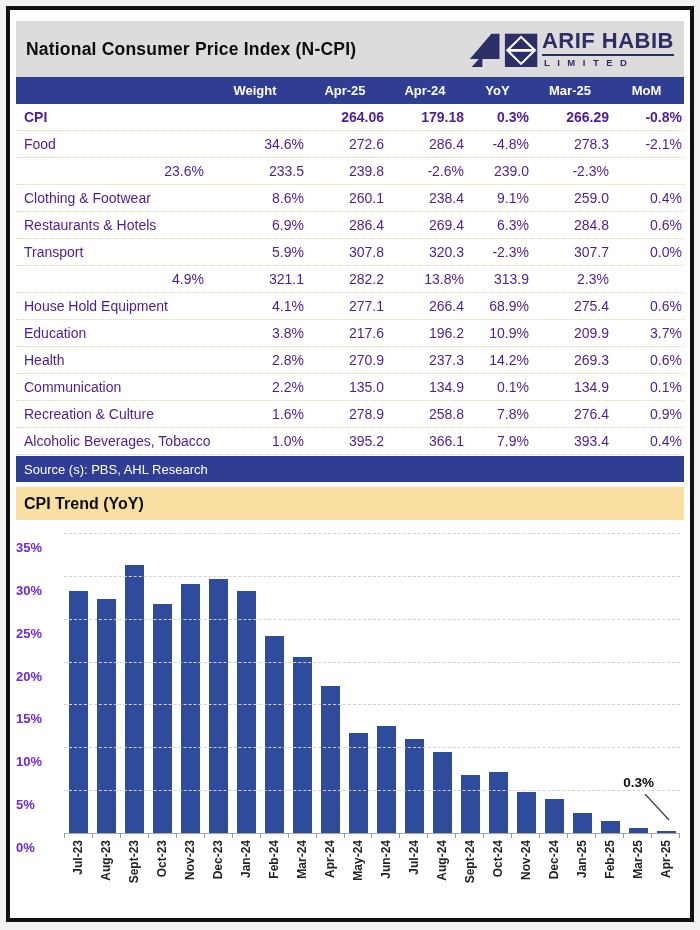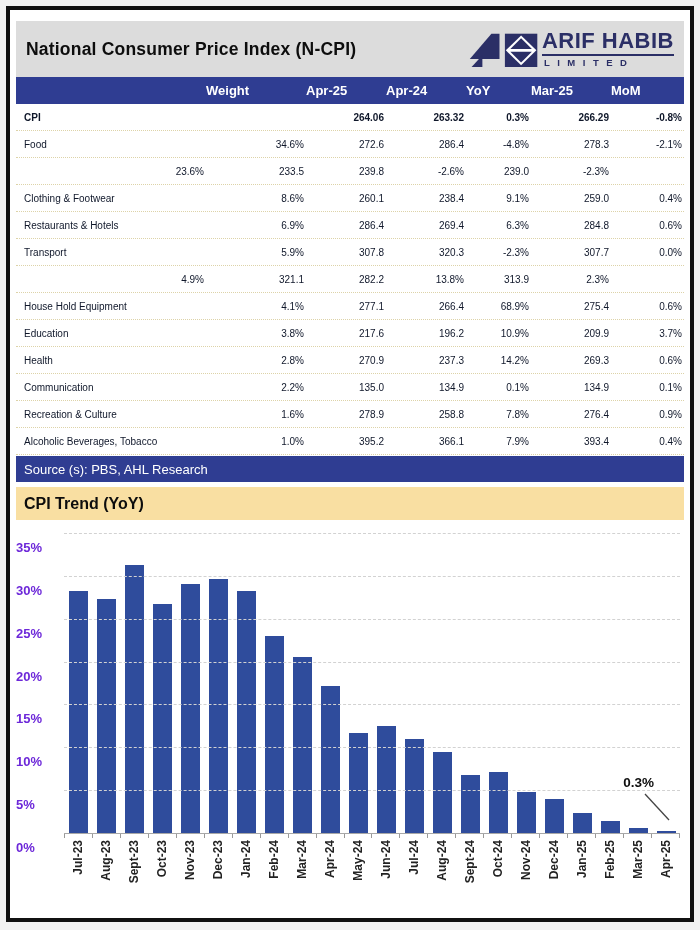--- a/index.html
+++ b/index.html
@@ -36,25 +36,25 @@
   .grid-row{
     display:grid;
     grid-template-columns:190px 100px 80px 80px 65px 80px 1fr;
     align-items:center;
   }
   .thead{
     height:27px;
     background:var(--accent-blue,#2f3d92);
     color:#fff;font-size:13px;font-weight:700;
   }
-  .thead .cell{text-align:left;padding-right:2px;}
+  .thead .cell{text-align:center;padding-right:2px;}
   .thead .cell.first{text-align:left;padding-left:8px;}
   .trow{
     height:26px;
-    font-size:10px;color:#0f172a;
+    font-size:14px;color:#4c1d95;
     border-bottom:1px dotted #ddd3a8;
     background:#fff;
   }
   .trow .cell{text-align:right;padding-right:2px;white-space:nowrap;}
   .trow .cell.first{text-align:left;padding-left:8px;}
   .trow.bold{font-weight:700;}
   
   .source-bar{
     height:26px;
     background:var(--accent-blue,#2f3d92);
@@ -152,21 +152,21 @@
     <div class="cell">YoY</div>
     <div class="cell">Mar-25</div>
     <div class="cell">MoM</div>
   </div>
 
   <div id="table-body">
       <div class="grid-row trow bold">
         <div class="cell first">CPI</div>
         <div class="cell"></div>
         <div class="cell">264.06</div>
-        <div class="cell">263.32</div>
+        <div class="cell">179.18</div>
         <div class="cell">0.3%</div>
         <div class="cell">266.29</div>
         <div class="cell">-0.8%</div>
       </div>
       <div class="grid-row trow">
         <div class="cell first">Food</div>
         <div class="cell">34.6%</div>
         <div class="cell">272.6</div>
         <div class="cell">286.4</div>
         <div class="cell">-4.8%</div>

